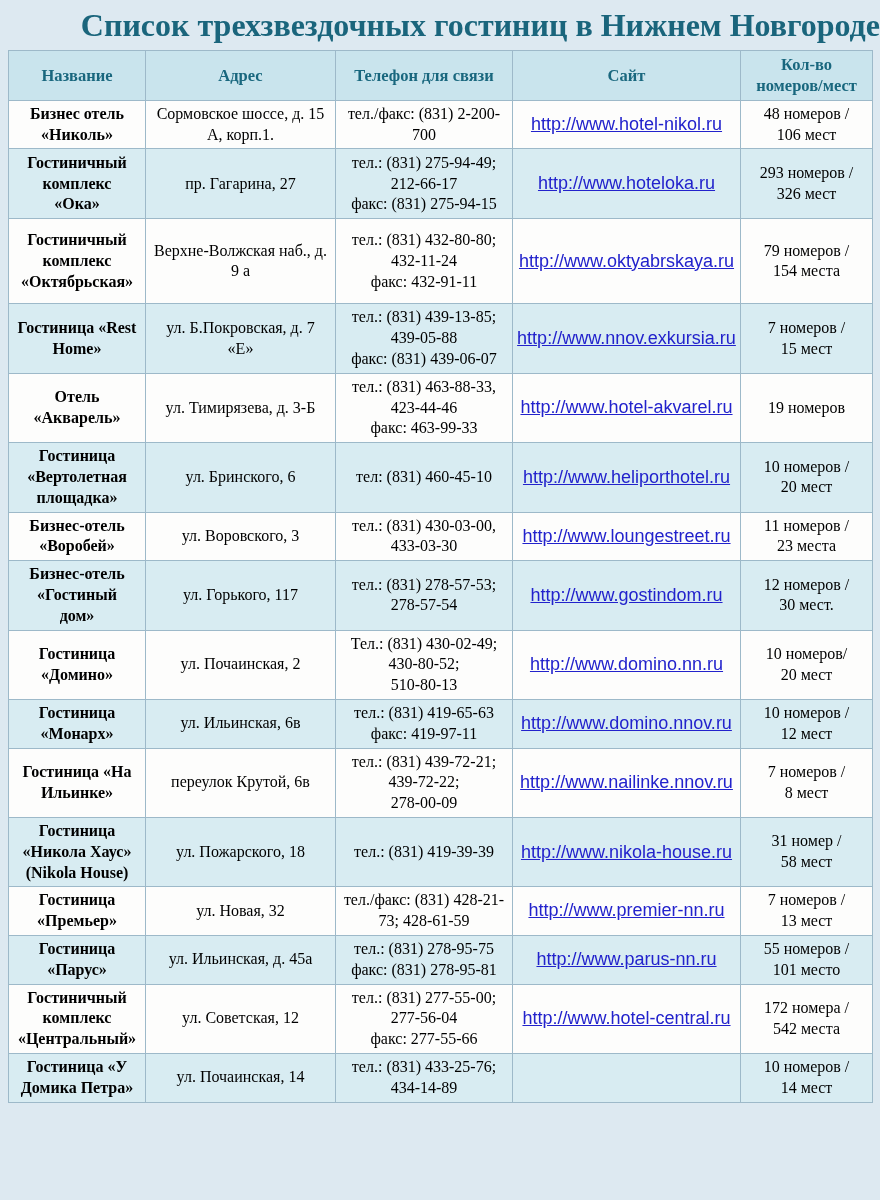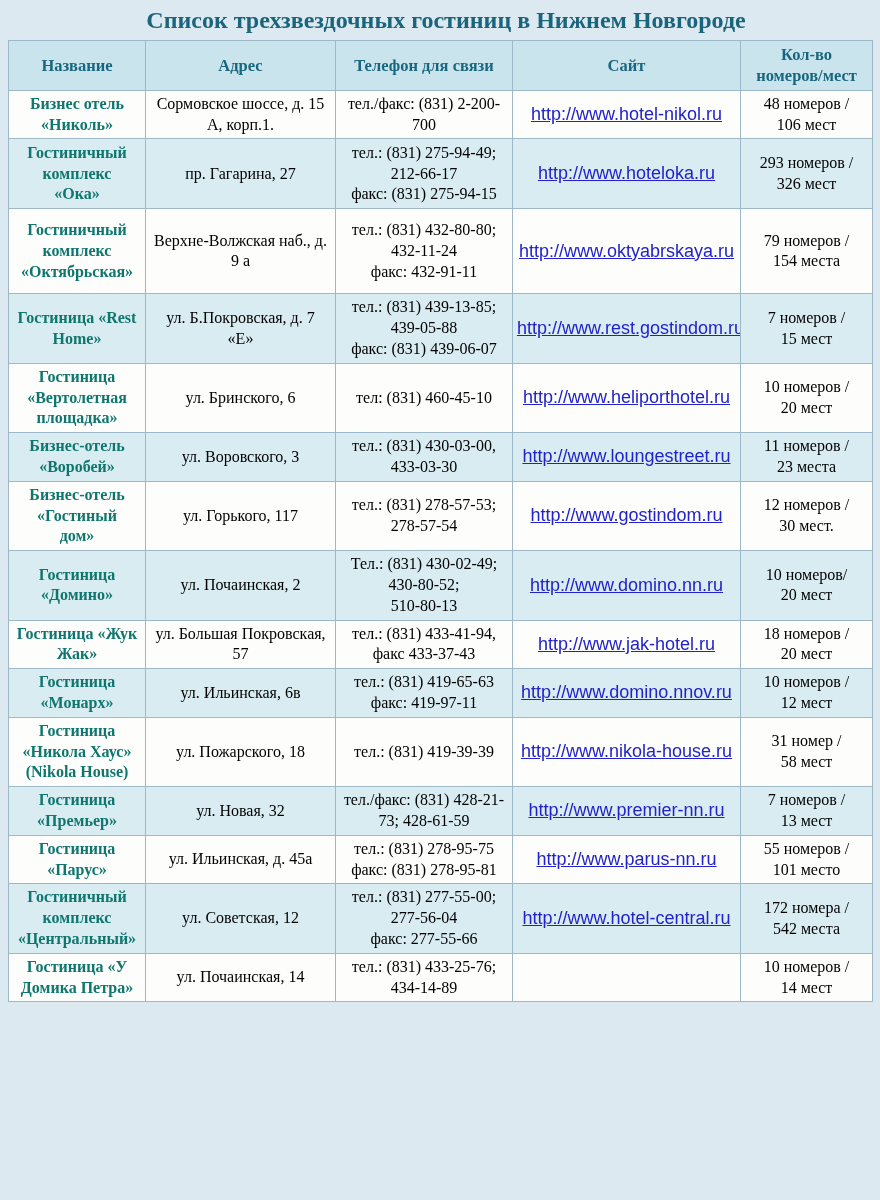--- a/index.html
+++ b/index.html
@@ -9,24 +9,24 @@
     width: 880px;
     font-family: "Liberation Serif", serif;
   }
   .page {
     width: 880px;
     min-height: 1200px;
     box-sizing: border-box;
     padding-top: 3px;
   }
   .title {
-    text-align: center;
+    text-align: right;
     color: #1a657c;
     font-weight: bold;
-    font-size: 24px;
+    font-size: 32px;
     line-height: 1.25;
     margin: 2px 0 5px 12px;
   }
   table.hotels {
     border-collapse: collapse;
     table-layout: fixed;
     width: 864px;
     margin: 0 8px;
     background: #ffffff;
   }
@@ -49,21 +49,21 @@
   thead th {
     background: #c9e4ed;
     color: #19677e;
     font-weight: bold;
     font-size: 16.5px;
     height: 44px;
   }
   tbody tr:nth-child(odd)  { background: #fdfdfc; }
   tbody tr:nth-child(even) { background: #d8ecf2; }
   td.name {
-    color: #0f766e;
+    color: #000000;
     font-weight: bold;
   }
   td.site a {
     color: #2222cc;
     font-family: "Liberation Sans", sans-serif;
     font-size: 18px;
     text-decoration: underline;
     white-space: nowrap;
   }
   
@@ -135,23 +135,33 @@
 154 места</td>
         </tr>
         <tr>
           <td class="name">Гостиница «Rest
 Home»</td>
           <td class="addr">ул. Б.Покровская, д. 7
 «Е»</td>
           <td class="phone">тел.: (831) 439-13-85;
 439-05-88
 факс: (831) 439-06-07</td>
-          <td class="site"><a href="#">http://www.rest.gostindom.ru</a></td>
+          <td class="site"><a href="#">http://www.nnov.exkursia.ru</a></td>
           <td class="cap">7 номеров /
 15 мест</td>
+        </tr>
+        <tr>
+          <td class="name">Отель
+«Акварель»</td>
+          <td class="addr">ул. Тимирязева, д. 3-Б</td>
+          <td class="phone">тел.: (831) 463-88-33,
+423-44-46
+факс: 463-99-33</td>
+          <td class="site"><a href="#">http://www.hotel-akvarel.ru</a></td>
+          <td class="cap">19 номеров</td>
         </tr>
         <tr>
           <td class="name">Гостиница
 «Вертолетная
 площадка»</td>
           <td class="addr">ул. Бринского, 6</td>
           <td class="phone">тел: (831) 460-45-10</td>
           <td class="site"><a href="#">http://www.heliporthotel.ru</a></td>
           <td class="cap">10 номеров /
 20 мест</td>
@@ -182,39 +192,39 @@
 «Домино»</td>
           <td class="addr">ул. Почаинская, 2</td>
           <td class="phone">Тел.: (831) 430-02-49;
 430-80-52;
 510-80-13</td>
           <td class="site"><a href="#">http://www.domino.nn.ru</a></td>
           <td class="cap">10 номеров/
 20 мест</td>
         </tr>
         <tr>
-          <td class="name">Гостиница «Жук
-Жак»</td>
-          <td class="addr">ул. Большая Покровская,
-57</td>
-          <td class="phone">тел.: (831) 433-41-94,
-факс 433-37-43</td>
-          <td class="site"><a href="#">http://www.jak-hotel.ru</a></td>
-          <td class="cap">18 номеров /
-20 мест</td>
-        </tr>
-        <tr>
           <td class="name">Гостиница
 «Монарх»</td>
           <td class="addr">ул. Ильинская, 6в</td>
           <td class="phone">тел.: (831) 419-65-63
 факс: 419-97-11</td>
           <td class="site"><a href="#">http://www.domino.nnov.ru</a></td>
           <td class="cap">10 номеров /
 12 мест</td>
+        </tr>
+        <tr>
+          <td class="name">Гостиница «На
+Ильинке»</td>
+          <td class="addr">переулок Крутой, 6в</td>
+          <td class="phone">тел.: (831) 439-72-21;
+439-72-22;
+278-00-09</td>
+          <td class="site"><a href="#">http://www.nailinke.nnov.ru</a></td>
+          <td class="cap">7 номеров /
+8 мест</td>
         </tr>
         <tr>
           <td class="name">Гостиница
 «Никола Хаус»
 (Nikola House)</td>
           <td class="addr">ул. Пожарского, 18</td>
           <td class="phone">тел.: (831) 419-39-39</td>
           <td class="site"><a href="#">http://www.nikola-house.ru</a></td>
           <td class="cap">31 номер /
 58 мест</td>

